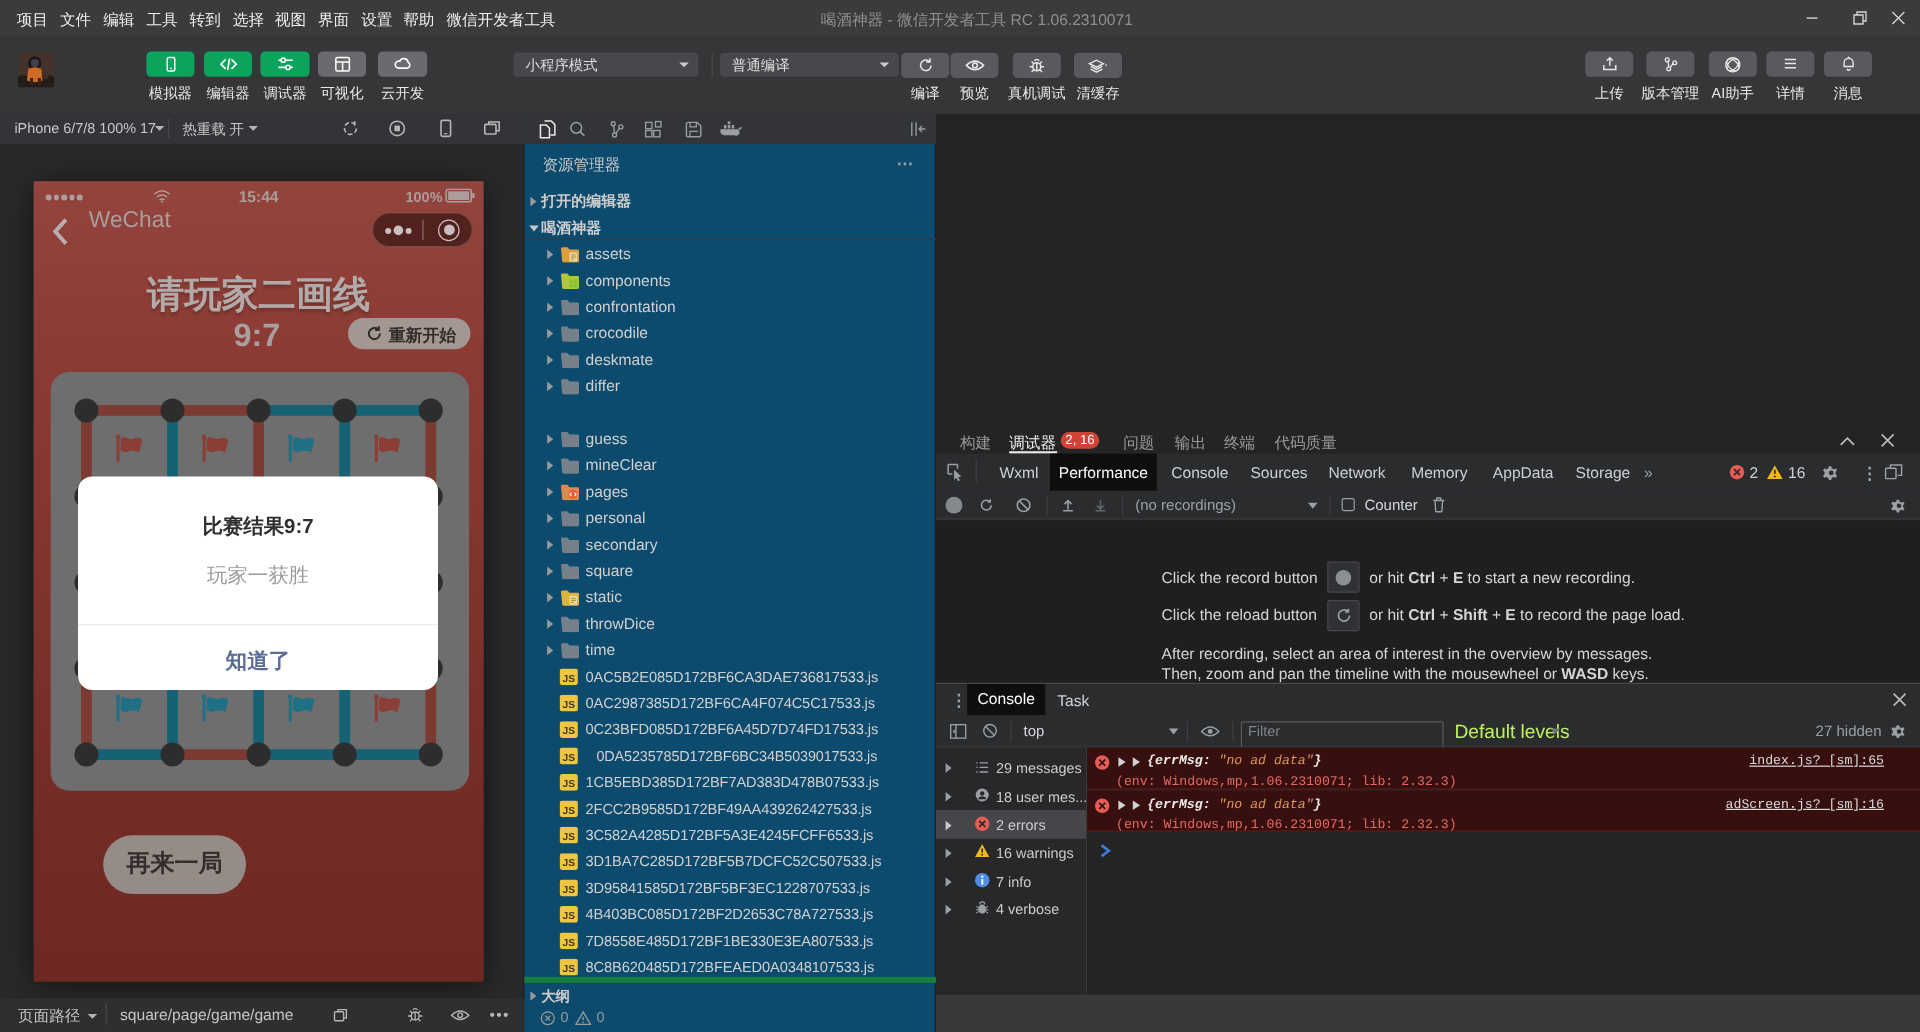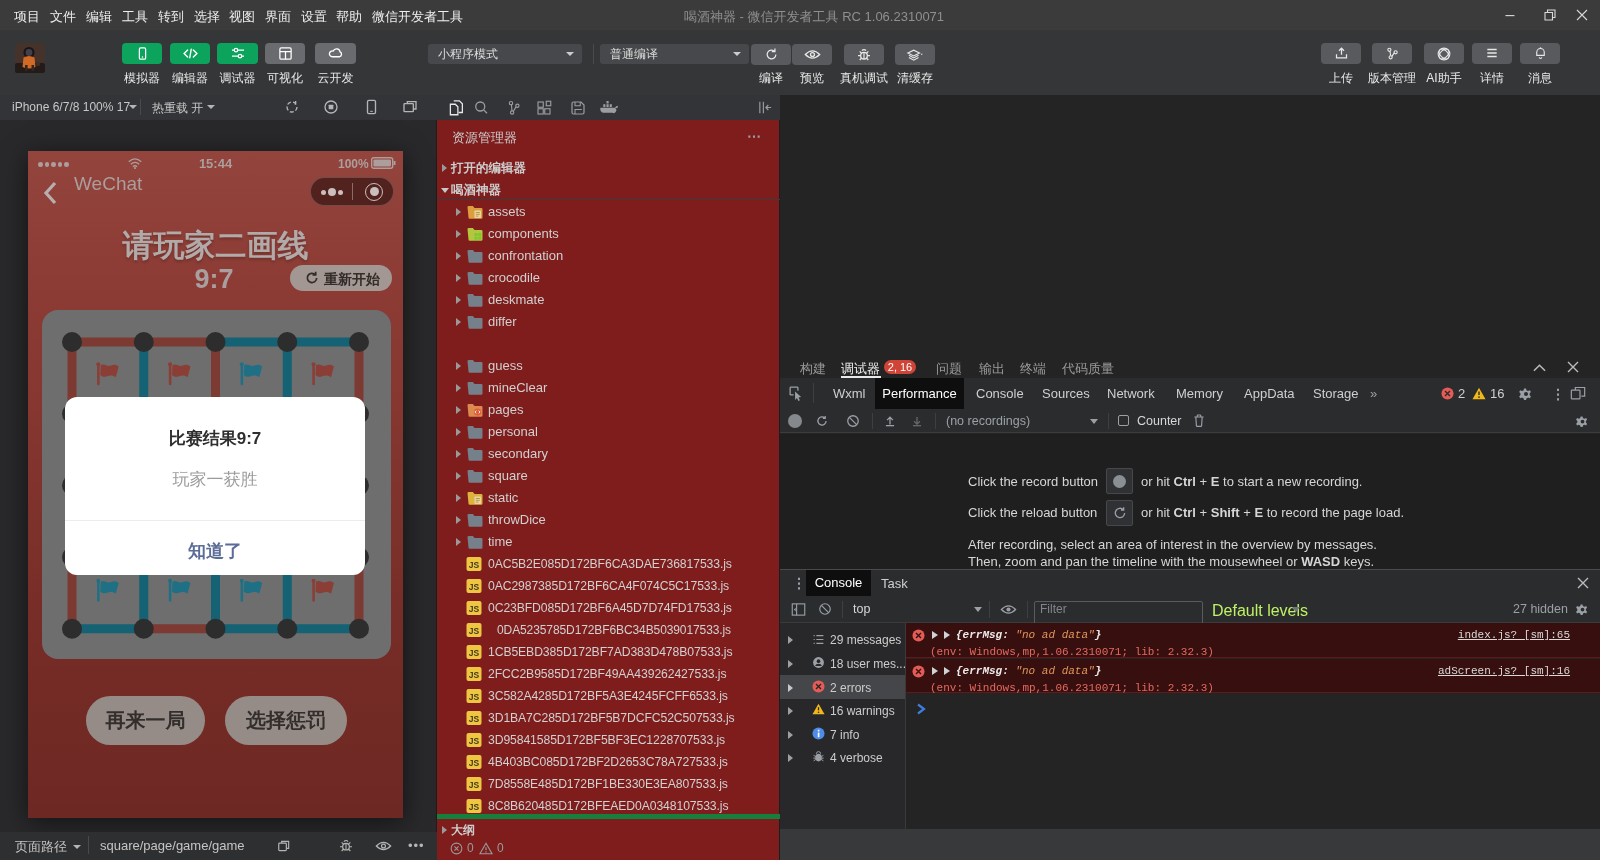--- a/index.html
+++ b/index.html
@@ -23,21 +23,21 @@
 .gray2 { background:#595a5d; }
 .drop { position:absolute; top:14px; height:20px; background:#47484b; border-radius:3px; color:#dddddd; font-size:12px; line-height:20px; padding-left:10px; }
 .drop .caret { position:absolute; right:8px; top:8px; width:0; height:0; border-left:4px solid transparent; border-right:4px solid transparent; border-top:4px solid #cccccc; }
 .vsep { position:absolute; background:#4a4b4d; width:1px; }
 
 
 #simcol { position:absolute; left:0; top:95px; width:437px; height:765px; background:#29292b; border-right:1px solid #1d1d1d; }
 #simtop { position:absolute; left:0; top:0; width:437px; height:25px; background:#333437; color:#c8c8c8; font-size:12px; }
 #simpath { position:absolute; left:0; top:737px; width:437px; height:28px; background:#2e2f31; color:#c5c5c5; font-size:13px; }
 
-#expcol { position:absolute; left:437px; top:95px; width:343px; height:765px; background:#7f1d1d; border-right:1px solid #1d1d1d; }
+#expcol { position:absolute; left:437px; top:95px; width:343px; height:765px; background:#0c4a6e; border-right:1px solid #1d1d1d; }
 #expicons { position:absolute; left:0; top:0; width:343px; height:25px; background:#333437; }
 #exphead { position:absolute; left:0; top:25px; width:343px; height:32px; color:#cccccc; font-size:13px; }
 #tree { position:absolute; left:0; top:60px; width:343px; height:659px; font-size:13px; color:#d0d0d0; }
 .trow { position:absolute; left:0; width:343px; height:22px; line-height:22px; white-space:nowrap; }
 #outline { position:absolute; left:0; top:719px; width:343px; height:22px; border-top:5px solid #15803d; color:#cccccc; font-size:12px; font-weight:bold; line-height:22px; }
 #expstatus { position:absolute; left:0; top:741px; width:343px; height:24px; color:#9a9a9a; font-size:12px; line-height:24px; }
 
 #rightcol { position:absolute; left:780px; top:95px; width:820px; height:765px; background:#242424; }
 #dbgtabs { position:absolute; left:0; top:262px; width:820px; height:21px; color:#9a9a9a; font-size:13px; background:#242424; }
 #dtrow1 { position:absolute; left:0; top:283px; width:820px; height:31px; background:#2b2c2e; color:#cdd0d3; font-size:13px; }
@@ -373,21 +373,20 @@
         </svg>
 
       <div class="abs" style="left:37px;top:246px;width:300px;height:178px;background:#ffffff;border-radius:12px">
         <div class="abs" style="left:0;top:30px;width:300px;text-align:center;font-size:17px;font-weight:bold;color:#2e2e2e">比赛结果9:7</div>
         <div class="abs" style="left:0;top:71px;width:300px;text-align:center;font-size:17px;color:#9b9b9b">玩家一获胜</div>
         <div class="abs" style="left:0;top:123px;width:300px;height:1px;background:#ececec"></div>
         <div class="abs" style="left:0;top:142px;width:300px;text-align:center;font-size:18px;font-weight:bold;color:#5b6d97">知道了</div>
       </div>
 
       <div class="abs" style="left:58px;top:545px;width:119px;height:49px;border-radius:24.5px;background:#958c88;text-align:center;line-height:49px;font-size:20px;font-weight:bold;color:#332e2b">再来一局</div>
-      <div class="abs" style="left:197px;top:545px;width:122px;height:49px;border-radius:24.5px;background:#958c88;text-align:center;line-height:49px;font-size:20px;font-weight:bold;color:#332e2b">选择惩罚</div>
     </div>
     <div id="simpath">
       <span class="abs" style="left:15px;top:6px">页面路径</span>
       <span class="abs" style="left:73px;top:13px;width:0;height:0;border-left:4px solid transparent;border-right:4px solid transparent;border-top:4px solid #b5b5b5"></span>
       <span class="abs" style="left:88px;top:4px;width:1px;height:18px;background:#4a4a4c"></span>
       <span class="abs" style="left:100px;top:6px">square/page/game/game</span>
       <svg class="abs" style="left:277px;top:7px" width="14" height="14" viewBox="0 0 24 24">
           <rect x="3" y="7" width="13" height="13" rx="1.5" fill="none" stroke="#b5b5b5" stroke-width="2"></rect>
           <path d="M8 7 V4 h12 v12 h-3" fill="none" stroke="#b5b5b5" stroke-width="2"></path>
         </svg>

